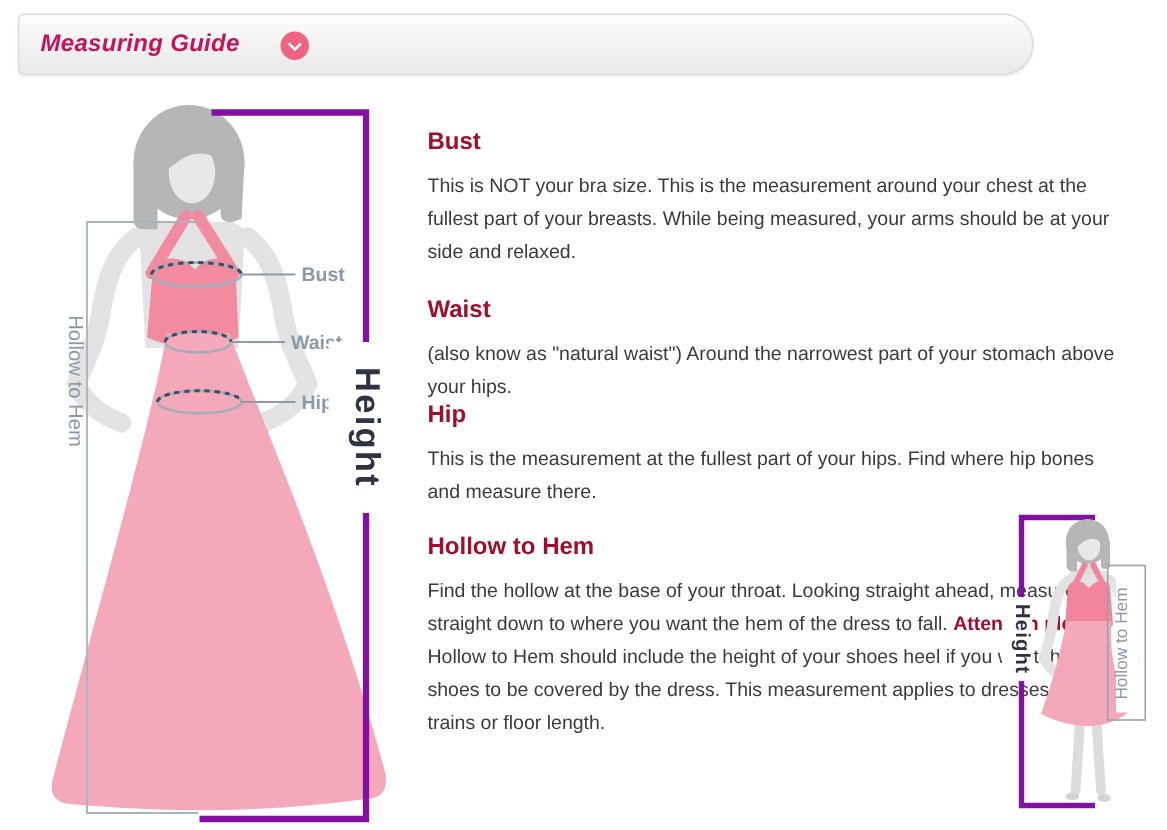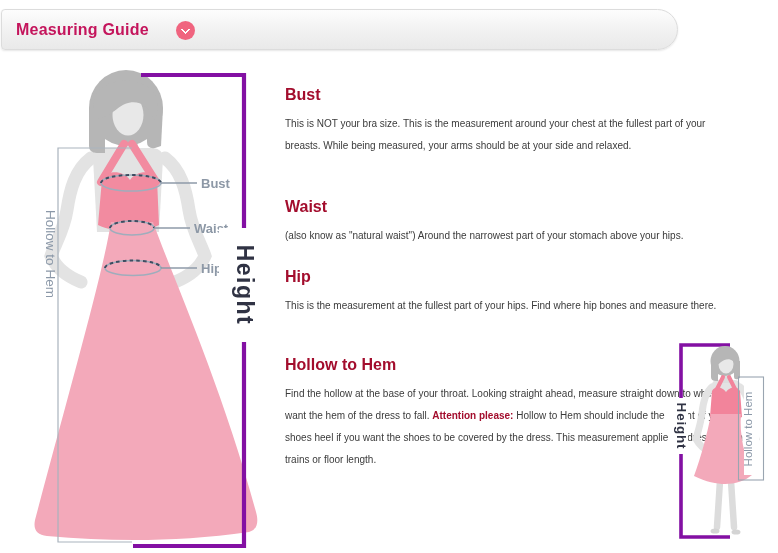--- a/index.html
+++ b/index.html
@@ -3,25 +3,26 @@
 <meta charset="utf-8">
 <style>
   * { margin:0; padding:0; box-sizing:border-box; }
   html,body { background:#ffffff; }
   .page {
     position:relative; width:778px; height:553px; overflow:hidden;
     background:#ffffff; font-family:"Liberation Sans", sans-serif;
   }
   
   .header {
-    position:absolute; left:1px; top:9px; width:677px; height:41px;
+    position:absolute; left:12px; top:9px; width:677px; height:41px;
     background:linear-gradient(#fdfdfd,#f3f3f3 45%,#e9e9e9);
     border:1px solid #dcdcdc;
     border-radius:4px 21px 21px 4px;
     box-shadow:0 1px 2px rgba(0,0,0,0.10);
+    font-style:italic;
   }
   .header-title {
     position:absolute; left:14px; top:11px;
     font-size:16px; font-weight:bold; color:#c4155c; letter-spacing:0.2px;
   }
   .chev {
     position:absolute; left:174px; top:11px; width:19px; height:19px;
     background:#f0647f; border-radius:50%; cursor:pointer;
   }
   .chev i {
@@ -33,21 +34,21 @@
   .sections { position:absolute; left:285px; top:0; width:460px; }
   .section { position:absolute; left:0; width:458px; }
   .sec-bust   { top:86px; }
   .sec-waist  { top:198px; }
   .sec-hip    { top:268px; }
   .sec-hollow { top:356px; }
   .section h3 {
     font-size:16px; font-weight:bold; color:#a30d2d; margin:0 0 9px 0;
   }
   .section p {
-    font-size:10px; line-height:22px; color:#3b3b3b; margin:0;
+    font-size:13px; line-height:22px; color:#3b3b3b; margin:0;
   }
   .attn { font-weight:bold; color:#a30d2d; }
   
   .fig-large { position:absolute; left:25px; top:58px; }
   .fig-small { position:absolute; left:660px; top:335px; }
   svg text { font-family:"Liberation Sans", sans-serif; }
 </style>
 </head>
 <body>
 

